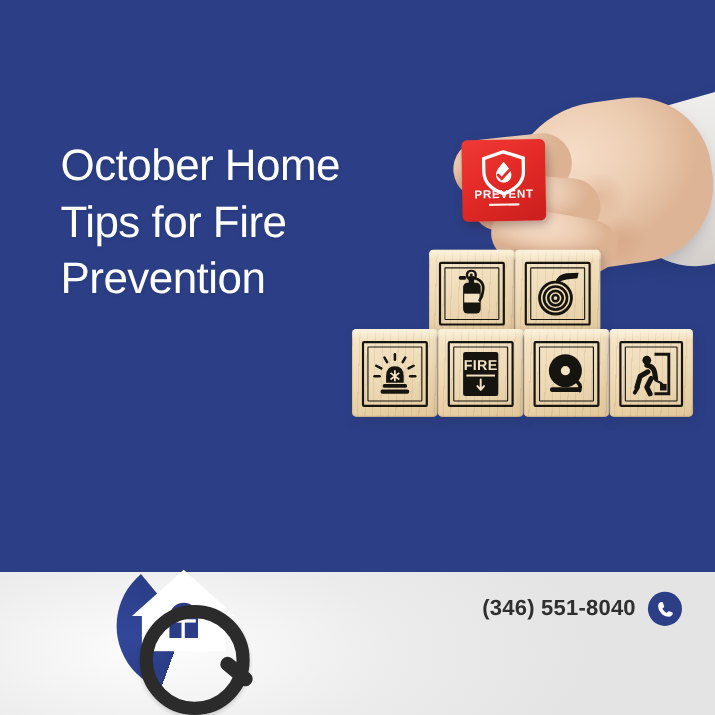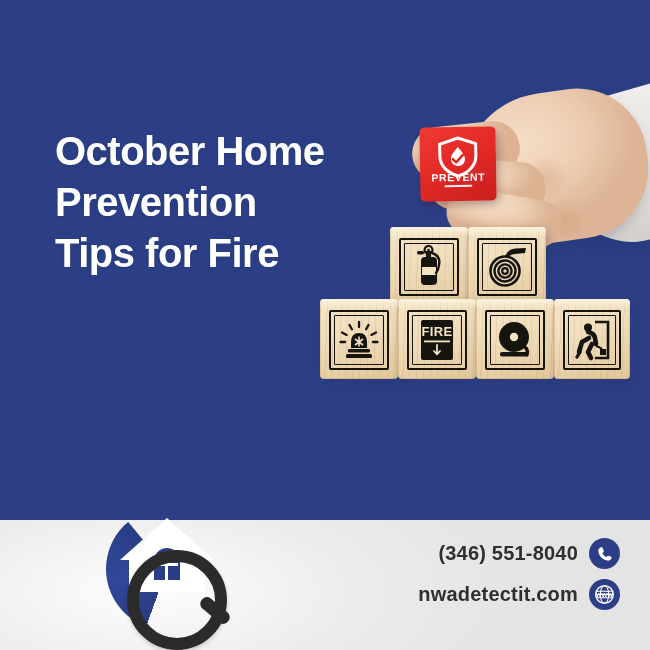--- a/index.html
+++ b/index.html
@@ -40,21 +40,21 @@
   
   .chev-band{
     position:absolute;left:0;top:0;width:650px;height:525px;
     background:#2c3f86;
     clip-path:polygon(0 396,428 497,650 443,650 458,428 512,0 412);
   }
 
   
   .headline{
     position:absolute;left:55px;top:126px;width:360px;
-    color:#ffffff;font-weight:bold;font-size:40px;line-height:51px;
+    color:#ffffff;font-weight:normal;font-size:40px;line-height:51px;
     letter-spacing:-.5px;
     text-shadow:0 1px 3px rgba(25,40,85,.25);
   }
   .headline .ln{display:block;white-space:nowrap;}
 
   
   .sleeve{
     position:absolute;left:560px;top:88px;width:170px;height:150px;
     background:linear-gradient(200deg,#f3f2f0 0%,#e2dfdc 55%,#cfcac5 100%);
     border-radius:60px 10px 40px 70px;
@@ -278,22 +278,22 @@
           <div class="seam" style="left:570px;"></div>
         </div>
     </div>
     <div class="wall-glow"></div>
   </div>
 
   <div class="chev-band"></div>
 
   <div class="headline">
     <span class="ln">October Home</span>
+    <span class="ln">Tips for Fire</span>
     <span class="ln">Prevention</span>
-    <span class="ln">Tips for Fire</span>
   </div>
 
   <div class="sleeve"></div>
   <div class="hand">
     <div class="palm"></div>
     <div class="knuckle k1"></div>
     <div class="knuckle k2"></div>
     <div class="finger f1"></div>
     <div class="finger f2"></div>
     <div class="finger f3"></div>
@@ -417,26 +417,15 @@
 
   <div class="contact">
     <div class="c-row">
       <span class="c-txt">(346) 551-8040</span>
       <span class="c-ico">
         <svg width="18" height="18" viewBox="0 0 20 20">
           <path d="M6 2.6 C4.4 2.6 2.6 4.4 2.6 6.2 c0 6 5.2 11.2 11.2 11.2 1.8 0 3.6-1.8 3.6-3.4 0-.6-.4-1-1-1.2l-2.6-.9c-.6-.2-1.2 0-1.5.5l-.8 1.2c-2-1-3.6-2.6-4.6-4.6l1.2-.8c.5-.3.7-.9.5-1.5l-.9-2.6C7.5 3 7 2.6 6 2.6 Z" fill="#ffffff"></path>
         </svg>
       </span>
     </div>
-    <div class="c-row">
-      <span class="c-txt">nwadetectit.com</span>
-      <span class="c-ico">
-        <svg width="21" height="21" viewBox="0 0 22 22">
-          <circle cx="11" cy="11" r="9.2" fill="none" stroke="#ffffff" stroke-width="1.5"></circle>
-          <ellipse cx="11" cy="11" rx="4.4" ry="9.2" fill="none" stroke="#ffffff" stroke-width="1.1"></ellipse>
-          <path d="M2.2 7.6 h17.6 M2.2 14.4 h17.6 M1.8 11 h18.4" stroke="#ffffff" stroke-width="1.1"></path>
-          <text x="11" y="13.2" text-anchor="middle" fill="#ffffff" font-family="Liberation Sans, sans-serif" font-size="6.4" font-weight="bold">WWW</text>
-        </svg>
-      </span>
-    </div>
   </div>
 
 </div>
 
 </body></html>

